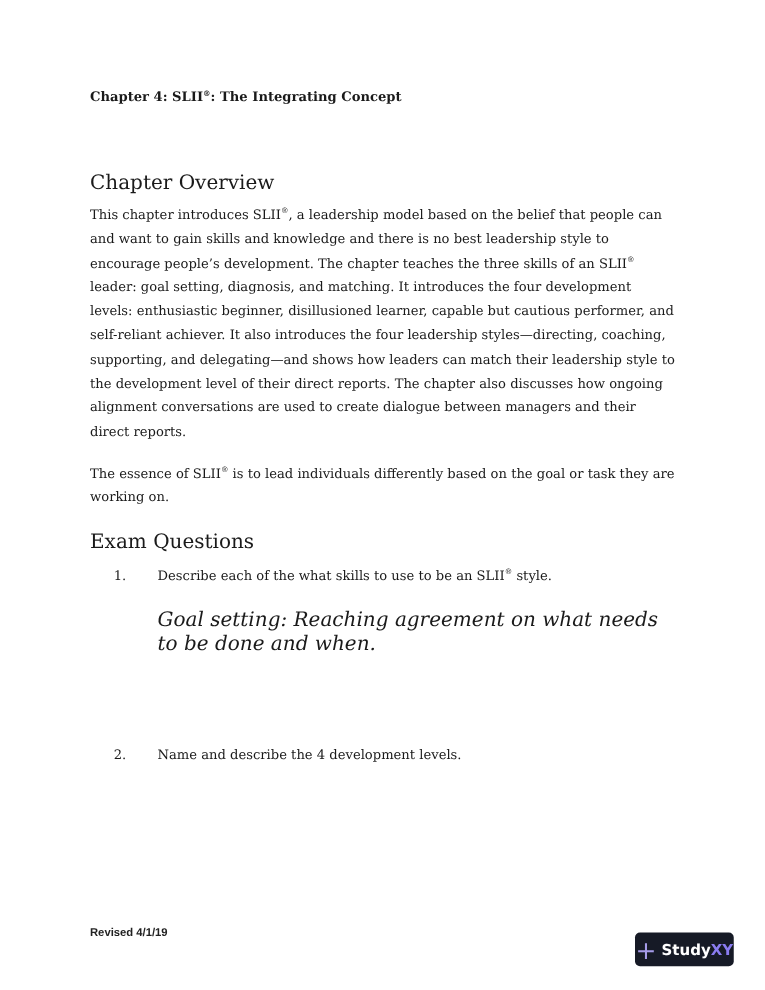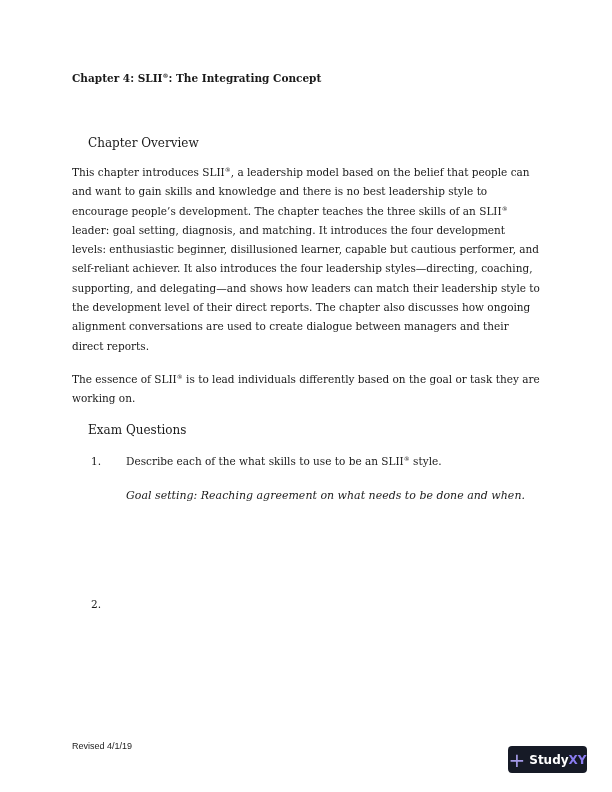--- a/index.html
+++ b/index.html
@@ -1,26 +1,26 @@
 <!DOCTYPE html>
 <html><head>
 <meta charset="utf-8">
 <style>
   html, body { margin: 0; padding: 0; background: #ffffff; }
   body { width: 612px; height: 792px; position: relative; overflow: hidden;
          font-family: "DejaVu Serif", "Liberation Serif", serif; color: #1a1a1a; }
   .page { position: absolute; left: 0; top: 0; width: 612px; height: 792px; }
   .title { position: absolute; left: 72px; top: 72px; font-size: 10.5px; font-weight: bold; }
   .sup { font-size: 6px; vertical-align: super; line-height: 0; }
-  .h { position: absolute; left: 88px; font-size: 12px; }
+  .h { position: absolute; left: 72px; font-size: 16px; }
   .para { position: absolute; left: 72px; width: 470px; font-size: 10.5px; line-height: 19.3px; }
   .qnum { position: absolute; left: 91px; font-size: 10.5px; }
   .qtext { position: absolute; left: 126px; font-size: 10.5px; }
-  .ans { position: absolute; left: 126px; width: 410px; font-size: 11px; font-style: italic; line-height: 19.3px; }
-  .footer { position: absolute; left: 72px; top: 741px; font-family: "Liberation Sans", sans-serif; font-size: 9px; color: #222; }
+  .ans { position: absolute; left: 126px; width: 410px; font-size: 16px; font-style: italic; line-height: 19.3px; }
+  .footer { position: absolute; left: 72px; top: 741px; font-family: "Liberation Sans", sans-serif; font-size: 9px; color: #222; font-weight: bold; }
   .badge { position: absolute; left: 508px; top: 746px; width: 79px; height: 27px; background: #161a26;
            border-radius: 4px; display: flex; align-items: center; justify-content: center;
            font-family: "DejaVu Sans", sans-serif; font-weight: bold; font-size: 12px; color: #ffffff; }
   .badge .plus { color: #a59be8; font-weight: normal; font-size: 20px; margin-right: 4px; line-height: 1; }
   .badge .xy { color: #8a7cf0; }
 </style>
 </head>
 <body>
 
 <div class="page">
@@ -34,20 +34,21 @@
   <div class="para" style="top:370px"><span>The essence of SLII</span><span class="sup">®</span><span> is to lead individuals differently based on the goal or task they are working on.</span></div>
 
   <div class="h" style="top:423px">Exam Questions</div>
 
   <div class="qnum" style="top:455px">1.</div>
   <div class="qtext" style="top:455px"><span>Describe each of the what skills to use to be an SLII</span><span class="sup">®</span><span> style.</span></div>
 
   <div class="ans" style="top:486px">Goal setting: Reaching agreement on what needs to be done and when.</div>
 
   <div class="qnum" style="top:598px">2.</div>
+  <div class="qtext" style="top:598px">Name and describe the 4 development levels.</div>
 
 
   <div class="footer">Revised 4/1/19</div>
 
   <div class="badge">
     <span class="plus">+</span>
     <span>Study</span>
       <span class="xy">XY</span>
   </div>
 

